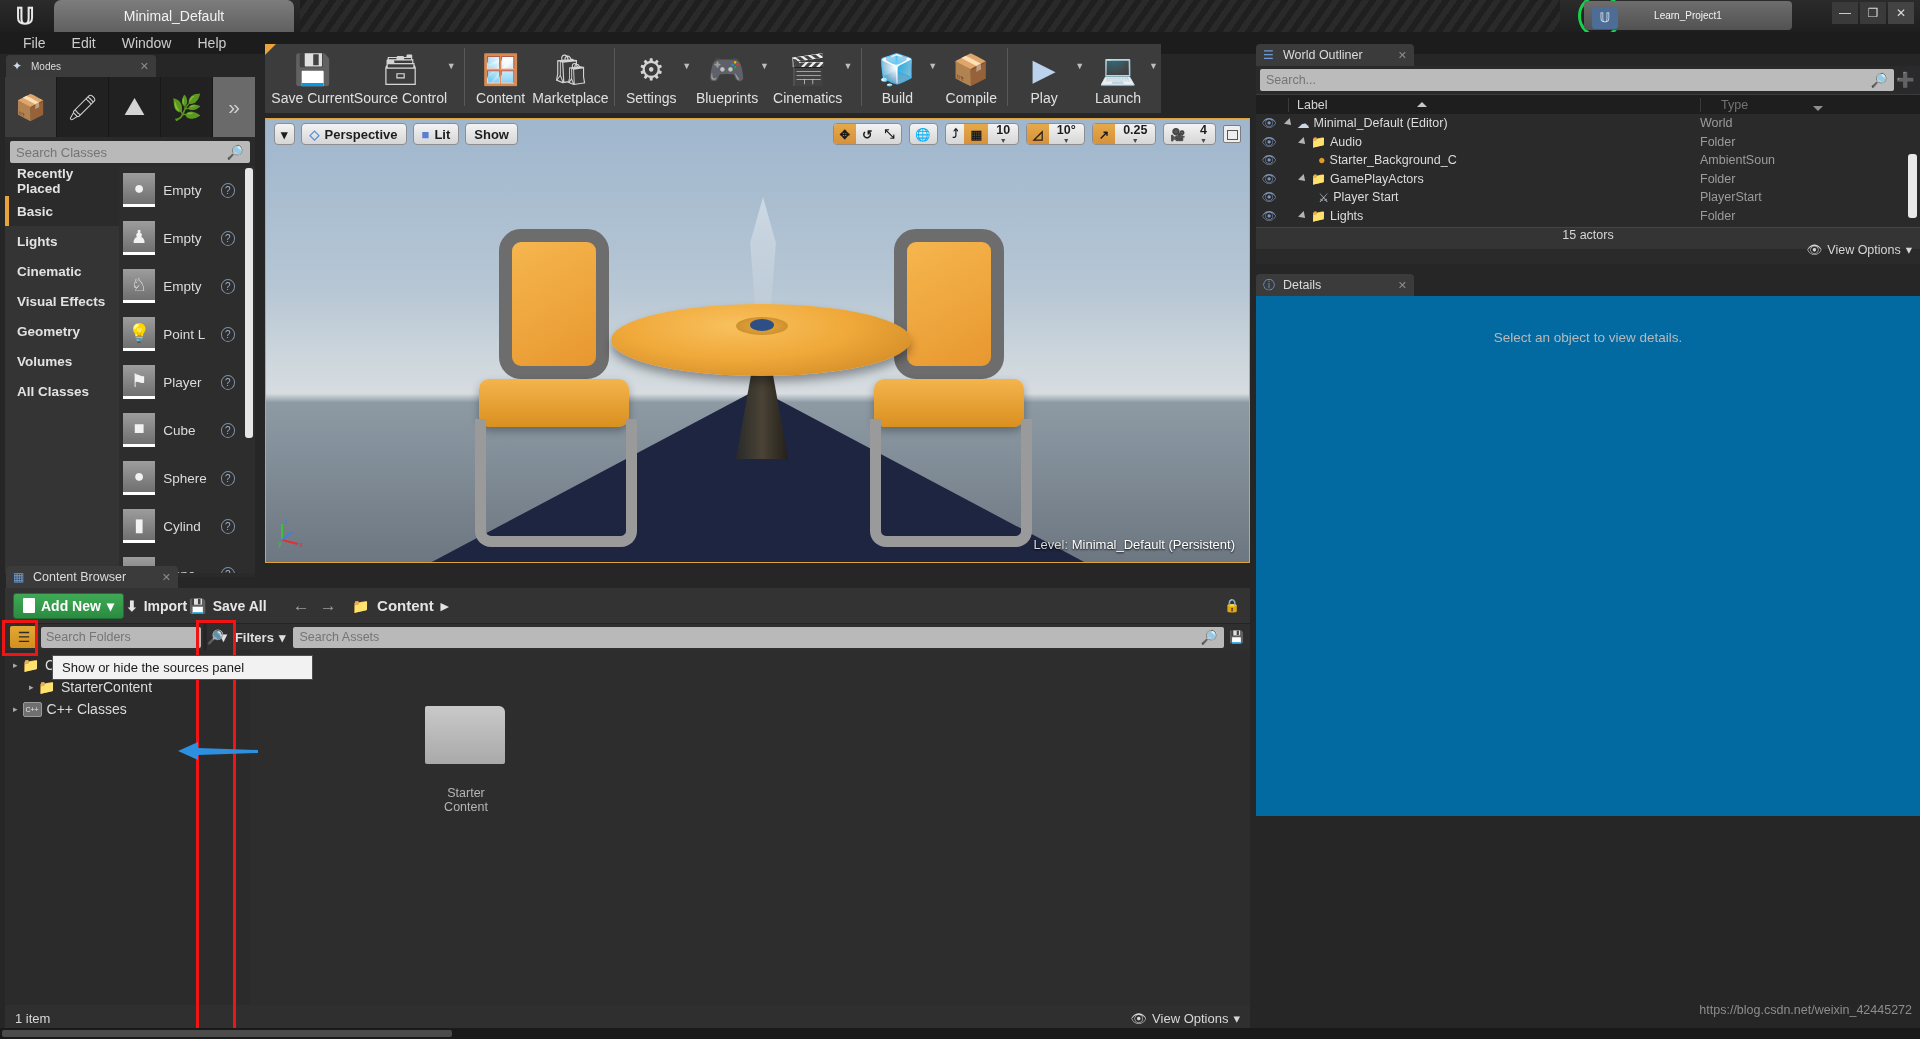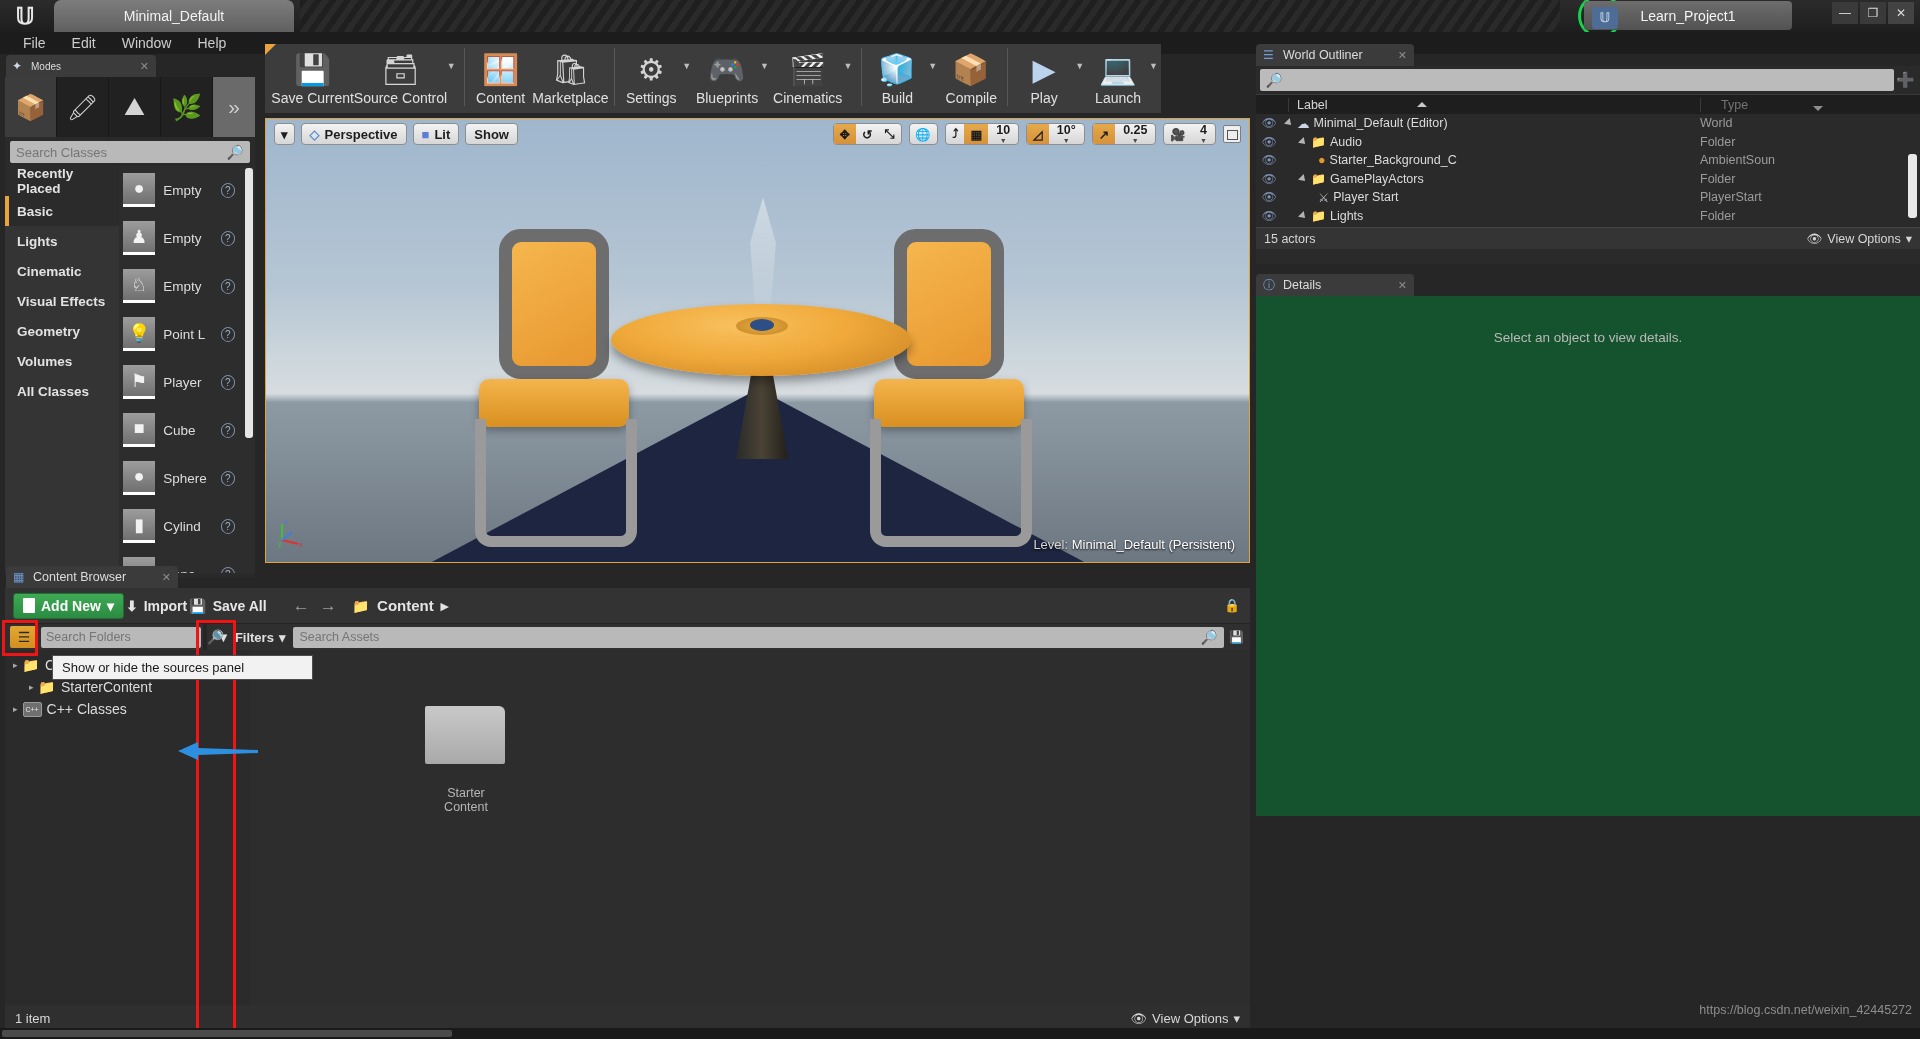--- a/index.html
+++ b/index.html
@@ -15,21 +15,21 @@
     font-size:23px; color:#e8e8e8; font-family:"Liberation Serif", serif; font-weight:bold; }
   .proj-tab { position:absolute; left:54px; top:0px; width:240px; height:32px;
     background:linear-gradient(#7d7d7d,#606060); border-radius:7px 7px 0 0;
     display:flex; align-items:center; justify-content:center; }
   .proj-tab span { font-size:14px; color:#f2f2f2; }
   .tbstripe { position:absolute; left:300px; top:0; width:1260px; height:32px;
     background:repeating-linear-gradient(125deg,#1f1f1f 0 6px,#2a2a2a 6px 12px); }
   .learn-tab { position:absolute; left:1584px; top:1px; width:208px; height:29px;
     background:linear-gradient(#6d6d6d,#525252); border-radius:4px;
     display:flex; align-items:center; justify-content:center; }
-  .learn-tab span { font-size:14px; color:#f4f4f4; }
+  .learn-tab span { font-size:10px; color:#f4f4f4; }
   .green-circ { position:absolute; left:1578px; top:-6px; width:44px; height:44px;
     border:3px solid #15d24a; border-radius:50%; }
   .ue-badge { position:absolute; left:1592px; top:7px; width:26px; height:22px;
     background:#4d6d96; border-radius:3px; color:#dbe6f2; font-size:13px;
     display:flex; align-items:center; justify-content:center;
     font-family:"Liberation Serif", serif; }
   .winbtns { position:absolute; right:6px; top:2px; display:flex; gap:2px; }
   .winbtn { width:26px; height:22px; background:#3a3a3a; color:#dcdcdc;
     font-size:12px; display:flex; align-items:center; justify-content:center; }
   .winbtn.close { background:#434343; }
@@ -187,33 +187,33 @@
     font-size:12px; color:#7e93b7; }
   .wo-lbl { flex:1; display:flex; align-items:center; gap:4px;
     font-size:12.5px; color:#dcdcdc; white-space:nowrap; overflow:hidden; }
   .wo-type { width:220px; font-size:12.5px; color:#9b9b9b; }
   .tri { width:0;height:0;border-top:4px solid transparent;border-bottom:4px solid transparent;
     border-left:6px solid #b4b4b4; transform:rotate(45deg); margin-right:1px; }
   .fldr { color:#d9cfa0; font-size:12px; }
   .wo-scroll { position:absolute; right:3px; top:88px; width:9px; height:64px;
     background:#e9e9e9; border-radius:3px; }
   .wo-foot { display:flex; align-items:center; height:22px; background:#343434;
-    border-top:1px solid #444; padding:0 8px; margin-top:2px; }
+    border-top:1px solid #444; padding:0 8px; margin-top:2px;flex-direction:column; }
   .wo-foot .cnt { font-size:12.5px; color:#d6d6d6; }
   .wo-foot .vo { margin-left:auto; font-size:12.5px; color:#d6d6d6;
     display:flex; align-items:center; gap:5px; }
 
   
   .det-tab { position:absolute; left:1256px; top:274px; width:158px; height:22px;
     background:#3b3b3b; border-radius:4px 4px 0 0; display:flex; align-items:center;
     padding-left:7px; gap:6px; }
   .det-tab .ttl { font-size:12.5px; color:#dcdcdc; }
   .det-tab .xx { margin-left:auto; margin-right:7px; font-size:11px; color:#8c8c8c; }
   .det-panel { position:absolute; left:1256px; top:296px; width:664px; height:520px;
-    background:#14532d; }
+    background:#0369a1; }
   .det-empty { position:absolute; left:0; right:0; top:34px; text-align:center;
     font-size:13.5px; color:#b9b9b9; }
 
   
   .cb-tab { position:absolute; left:6px; top:566px; width:172px; height:22px;
     background:#3b3b3b; border-radius:4px 4px 0 0; display:flex; align-items:center;
     padding-left:7px; gap:6px; }
   .cb-tab .ttl { font-size:12.5px; color:#dcdcdc; }
   .cb-tab .xx { margin-left:auto; margin-right:7px; font-size:11px; color:#8c8c8c; }
   .cb-panel { position:absolute; left:5px; top:588px; width:1245px; height:443px;
@@ -569,20 +569,21 @@
   </div>
 
   <div class="wo-tab">
     <span class="wand" style="color:#6f9bd4">☰</span>
     <span class="ttl">World Outliner</span>
     <span class="xx">✕</span>
   </div>
 
   <div class="wo-panel">
     <div class="wo-search">
+      <input placeholder="Search..." style="">
       <span class="magn">🔍</span>
     </div>
     <div class="wo-plus">➕</div>
 
     <div class="wo-hdr">
       <div class="c1"></div>
       <div class="c2">
         <span>Label</span>
         <span class="sortasc"></span>
       </div>

